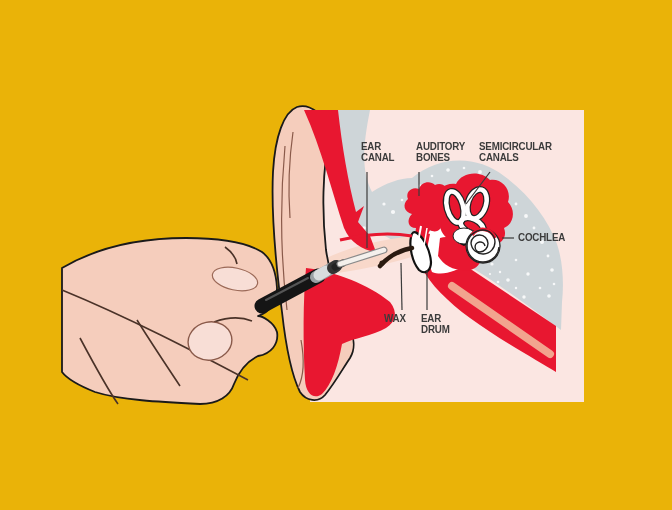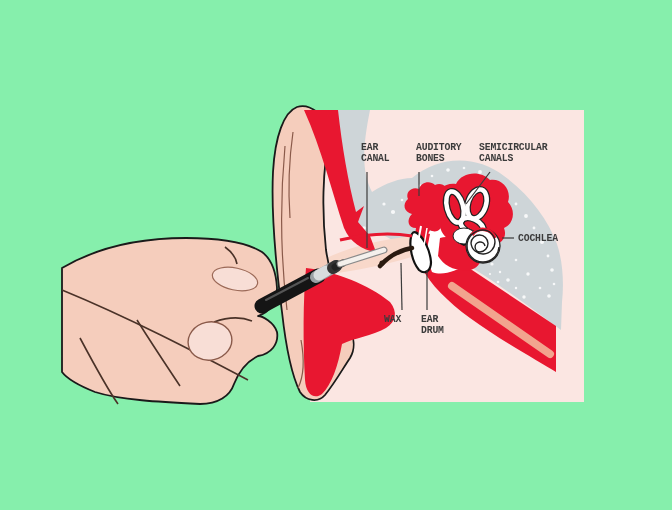--- a/index.html
+++ b/index.html
@@ -1,17 +1,17 @@
 <!DOCTYPE html>
 <html><head>
 <meta charset="utf-8">
 <style>
   html,body{margin:0;padding:0;background:#fff;}
-  .stage{position:relative;width:672px;height:510px;background:#86efac;overflow:hidden;
-         font-family:Liberation Mono, monospace;}
+  .stage{position:relative;width:672px;height:510px;background:#eab308;overflow:hidden;
+         font-family:Liberation Sans, sans-serif;}
   .stage svg{position:absolute;left:0;top:0;}
   .lbl{position:absolute;color:#3b3b3b;font-weight:700;font-size:11.5px;line-height:11px;
        letter-spacing:-0.2px;transform:scaleX(.85);transform-origin:left top;
        white-space:normal;}
 </style>
 </head>
 <body>
 
 <div class="stage">
 

